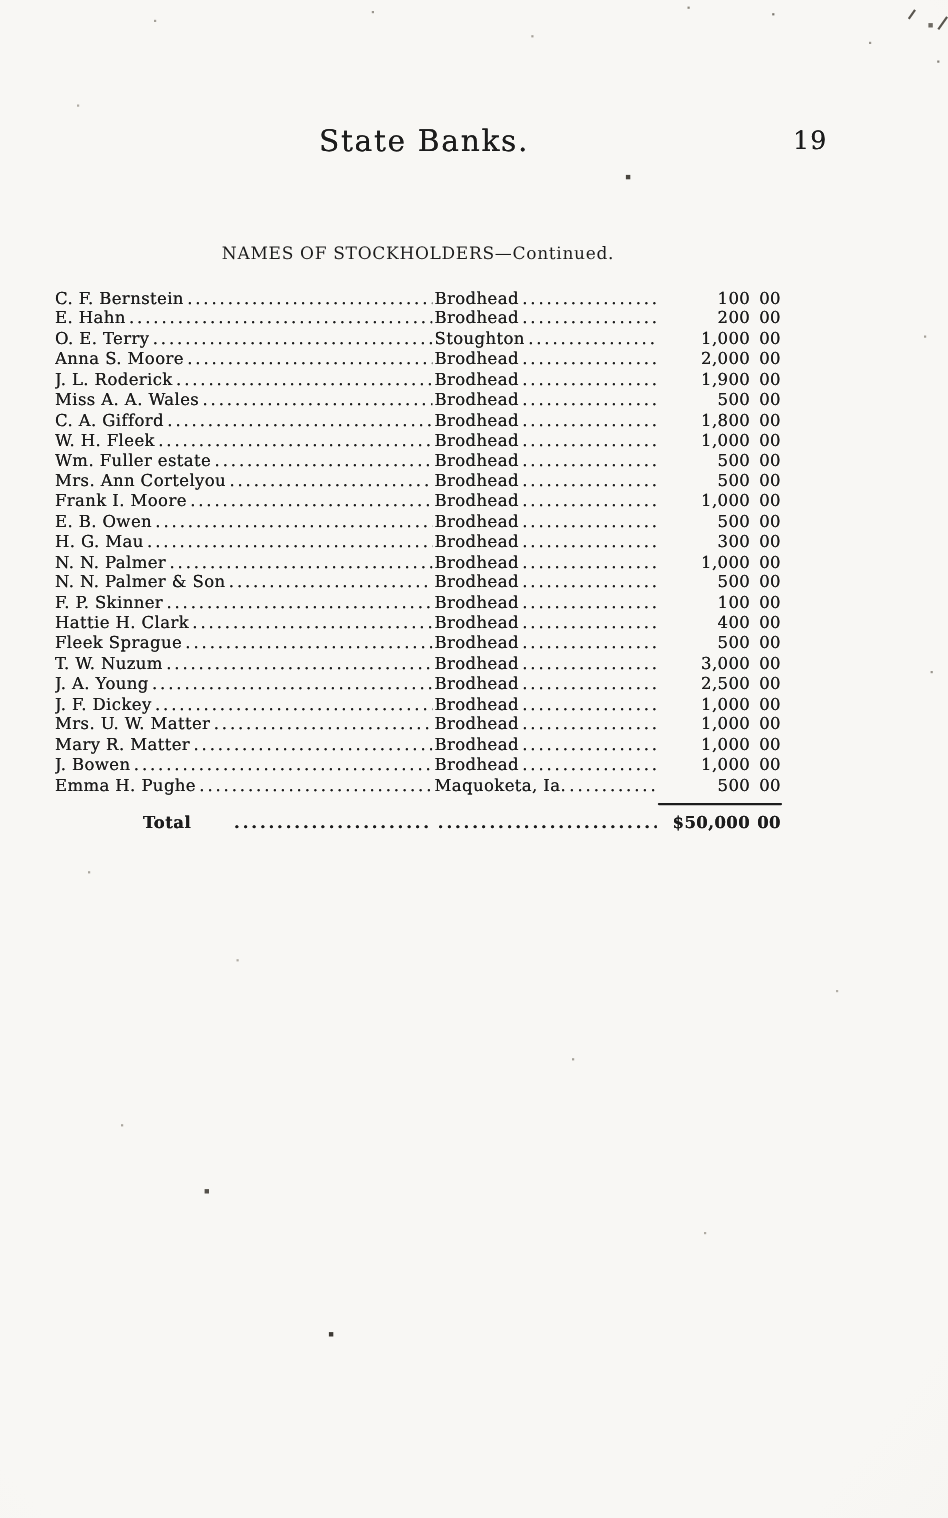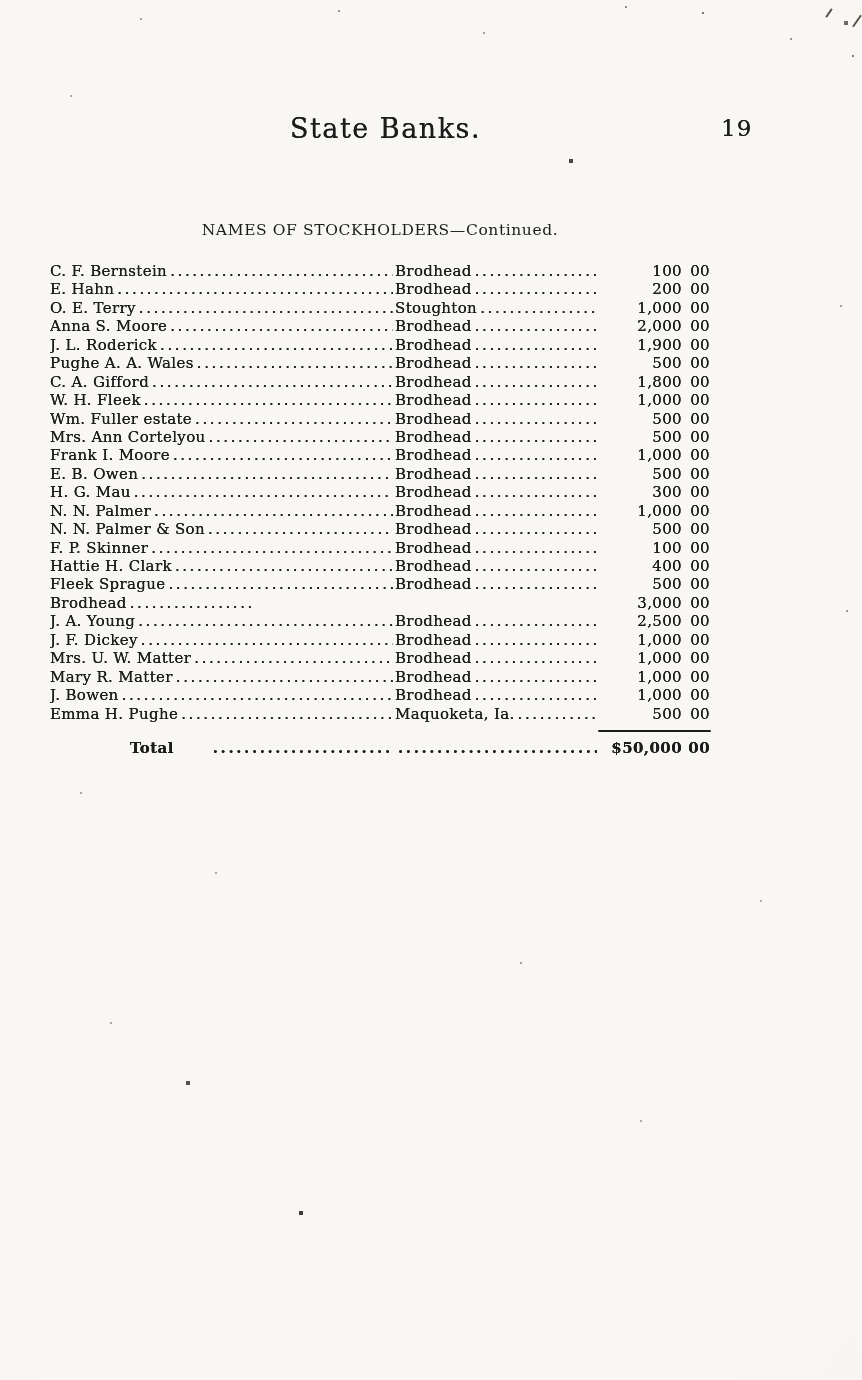--- a/index.html
+++ b/index.html
@@ -205,21 +205,21 @@
         <span class="leader"></span>
       </span>
       <span class="col-amt">
         <span class="dollars">1,900</span>
         <span class="cents">00</span>
       </span>
     </div>
 
     <div class="row">
       <span class="col-name">
-        <span class="txt">Pughe A. A. Wales</span>
+        <span class="txt">Miss A. A. Wales</span>
         <span class="leader"></span>
       </span>
       <span class="col-res">
         <span class="txt">Brodhead</span>
         <span class="leader"></span>
       </span>
       <span class="col-amt">
         <span class="dollars">500</span>
         <span class="cents">00</span>
       </span>
@@ -399,20 +399,24 @@
         <span class="txt">Brodhead</span>
         <span class="leader"></span>
       </span>
       <span class="col-amt">
         <span class="dollars">500</span>
         <span class="cents">00</span>
       </span>
     </div>
 
     <div class="row">
+      <span class="col-name">
+        <span class="txt">T. W. Nuzum</span>
+        <span class="leader"></span>
+      </span>
       <span class="col-res">
         <span class="txt">Brodhead</span>
         <span class="leader"></span>
       </span>
       <span class="col-amt">
         <span class="dollars">3,000</span>
         <span class="cents">00</span>
       </span>
     </div>
 

